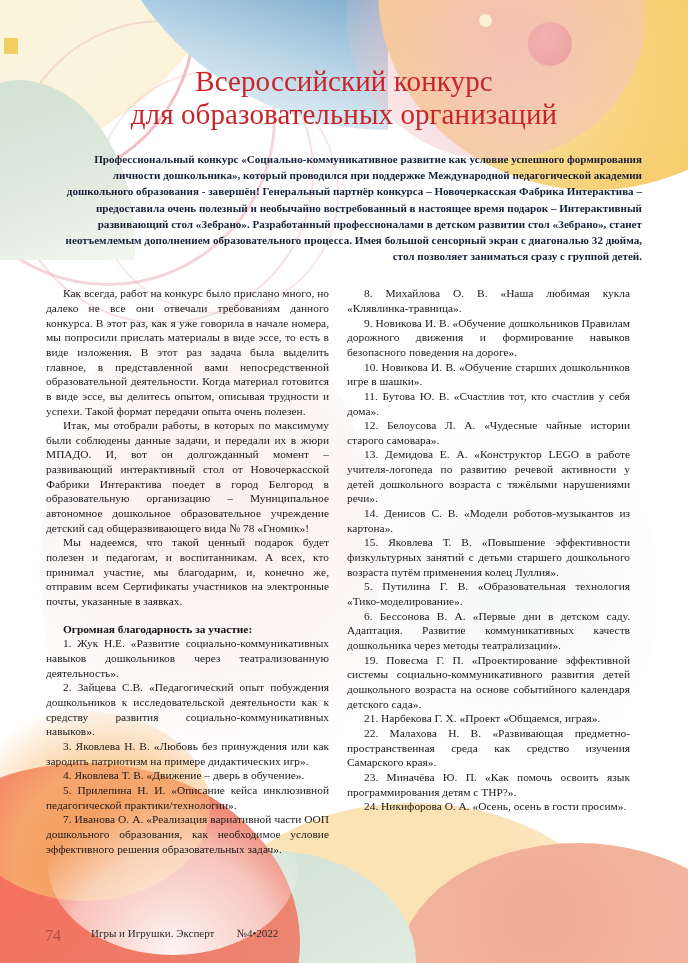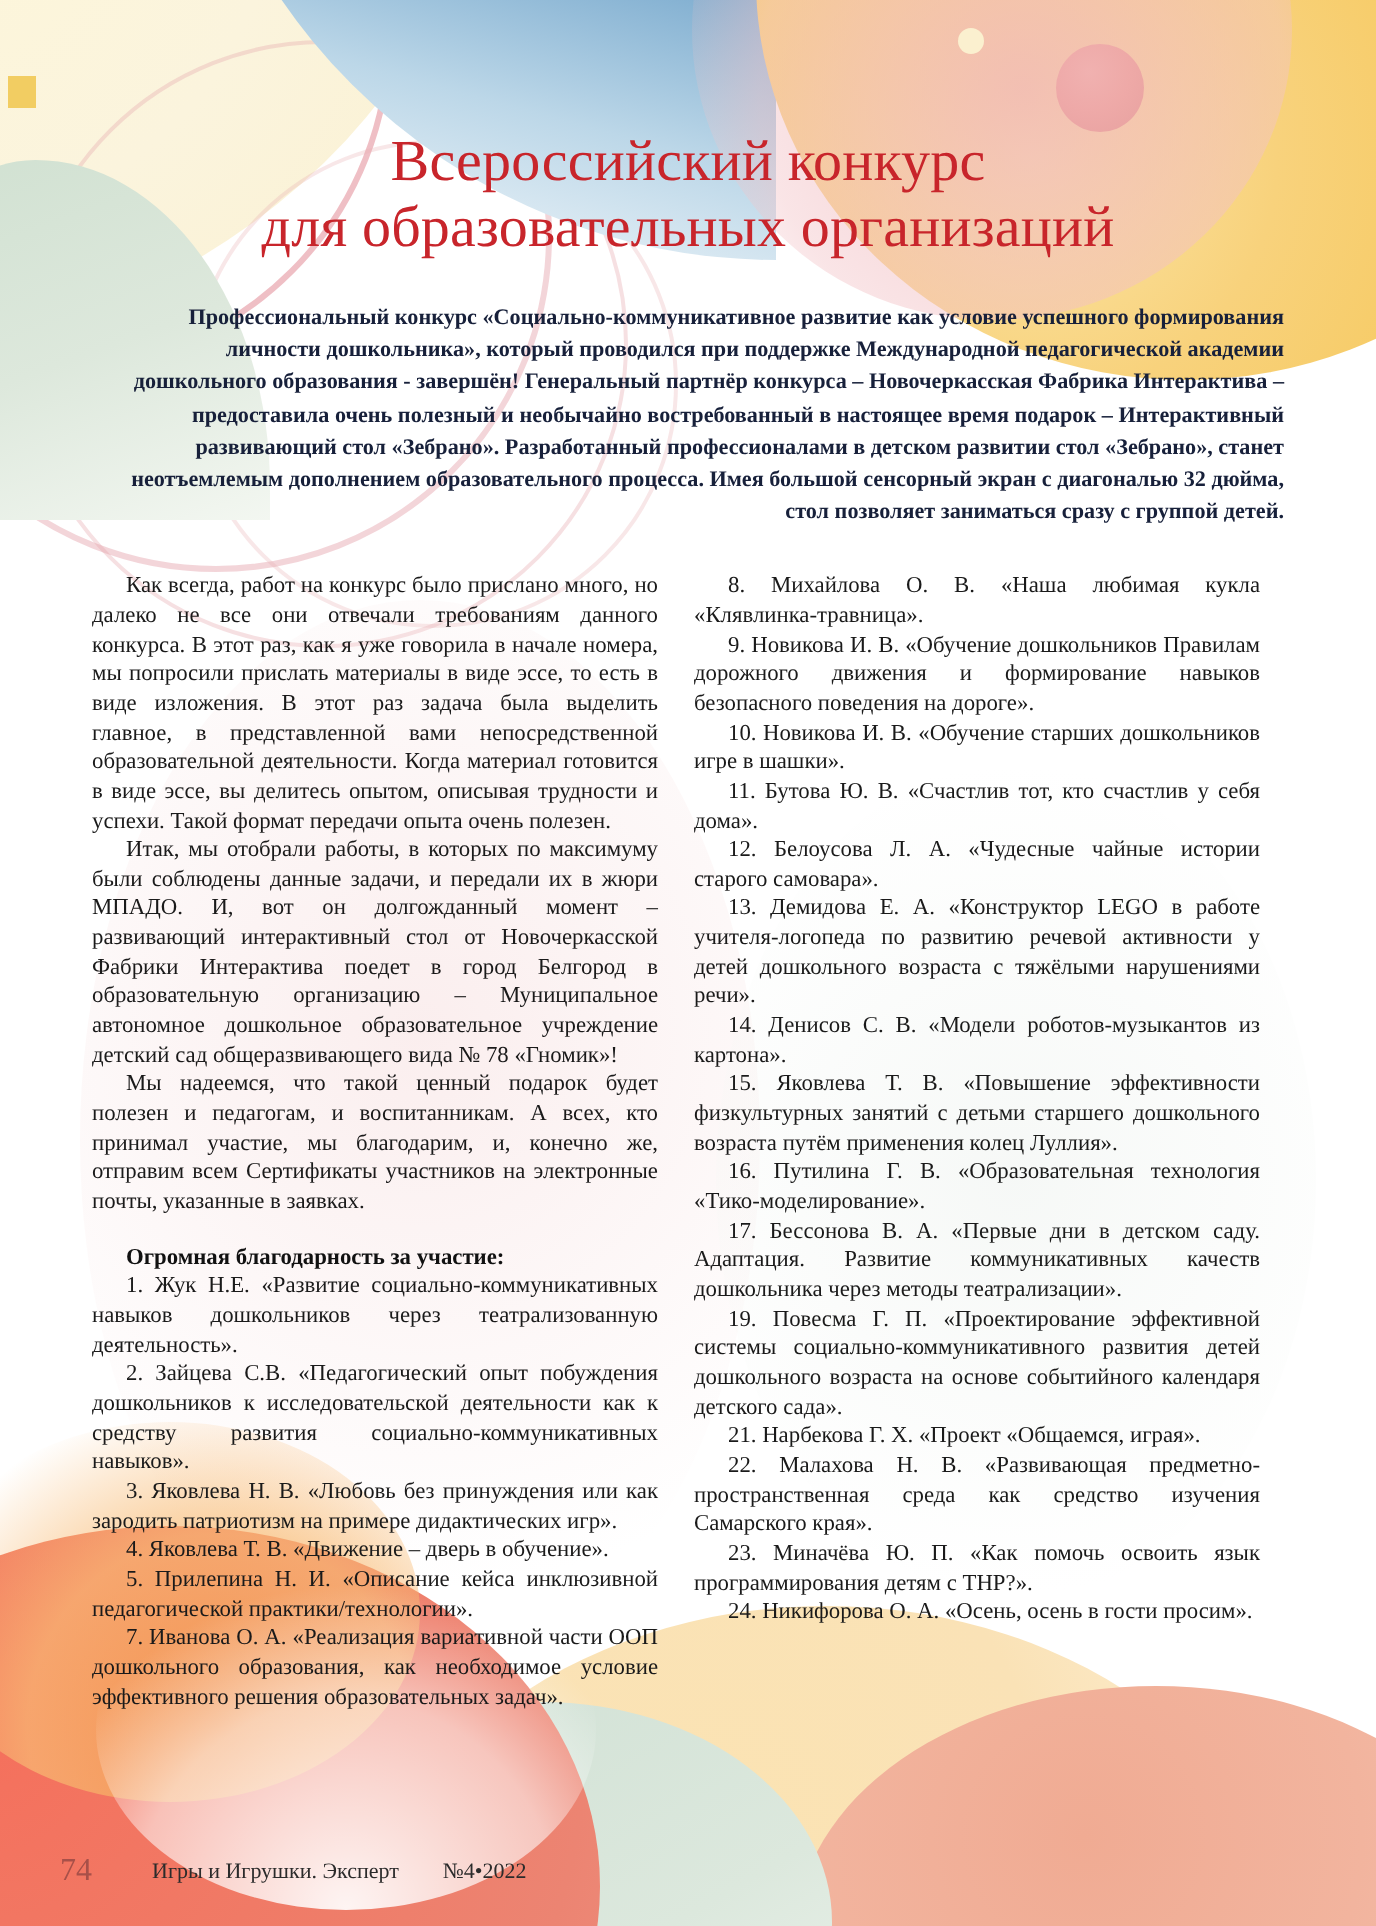--- a/index.html
+++ b/index.html
@@ -191,22 +191,22 @@
     font-size: 11.4px;
     line-height: 1.285;
     color: #111111;
   }
 
   .footer {
     position: absolute;
     left: 0; right: 0; bottom: 18px;
     z-index: 6;
     display: flex;
-    align-items: center;
-    padding-left: 30px;
+    align-items: flex-start;
+    padding-left: 45px;
   }
   .footer-page {
     color: #9c4a45;
     font-size: 16px;
     opacity: .85;
     width: 46px;
   }
   .footer-mag {
     color: #2b2b2b;
     font-size: 11px;
@@ -274,22 +274,22 @@
 
       <div class="col">
         <p class="body">8. Михайлова О. В. «Наша любимая кукла «Клявлинка-травница».</p>
         <p class="body">9. Новикова И. В. «Обучение дошкольников Правилам дорожного движения и формирование навыков безопасного поведения на дороге».</p>
         <p class="body">10. Новикова И. В. «Обучение старших дошкольников игре в шашки».</p>
         <p class="body">11. Бутова Ю. В. «Счастлив тот, кто счастлив у себя дома».</p>
         <p class="body">12. Белоусова Л. А. «Чудесные чайные истории старого самовара».</p>
         <p class="body">13. Демидова Е. А. «Конструктор LEGO в работе учителя-логопеда по развитию речевой активности у детей дошкольного возраста с тяжёлыми нарушениями речи».</p>
         <p class="body">14. Денисов С. В. «Модели роботов-музыкантов из картона».</p>
         <p class="body">15. Яковлева Т. В. «Повышение эффективности физкультурных занятий с детьми старшего дошкольного возраста путём применения колец Луллия».</p>
-        <p class="body">16. Путилина Г. В. «Образовательная технология «Тико-моделирование».</p>
-        <p class="body">17. Бессонова В. А. «Первые дни в детском саду. Адаптация. Развитие коммуникативных качеств дошкольника через методы театрализации».</p>
+        <p class="body">5. Путилина Г. В. «Образовательная технология «Тико-моделирование».</p>
+        <p class="body">6. Бессонова В. А. «Первые дни в детском саду. Адаптация. Развитие коммуникативных качеств дошкольника через методы театрализации».</p>
         <p class="body">19. Повесма Г. П. «Проектирование эффективной системы социально-коммуникативного развития детей дошкольного возраста на основе событийного календаря детского сада».</p>
         <p class="body">21. Нарбекова Г. Х. «Проект «Общаемся, играя».</p>
         <p class="body">22. Малахова Н. В. «Развивающая предметно-пространственная среда как средство изучения Самарского края».</p>
         <p class="body">23. Миначёва Ю. П. «Как помочь освоить язык программирования детям с ТНР?».</p>
         <p class="body">24. Никифорова О. А. «Осень, осень в гости просим».</p>
       </div>
 
     </div>
   </div>
 

